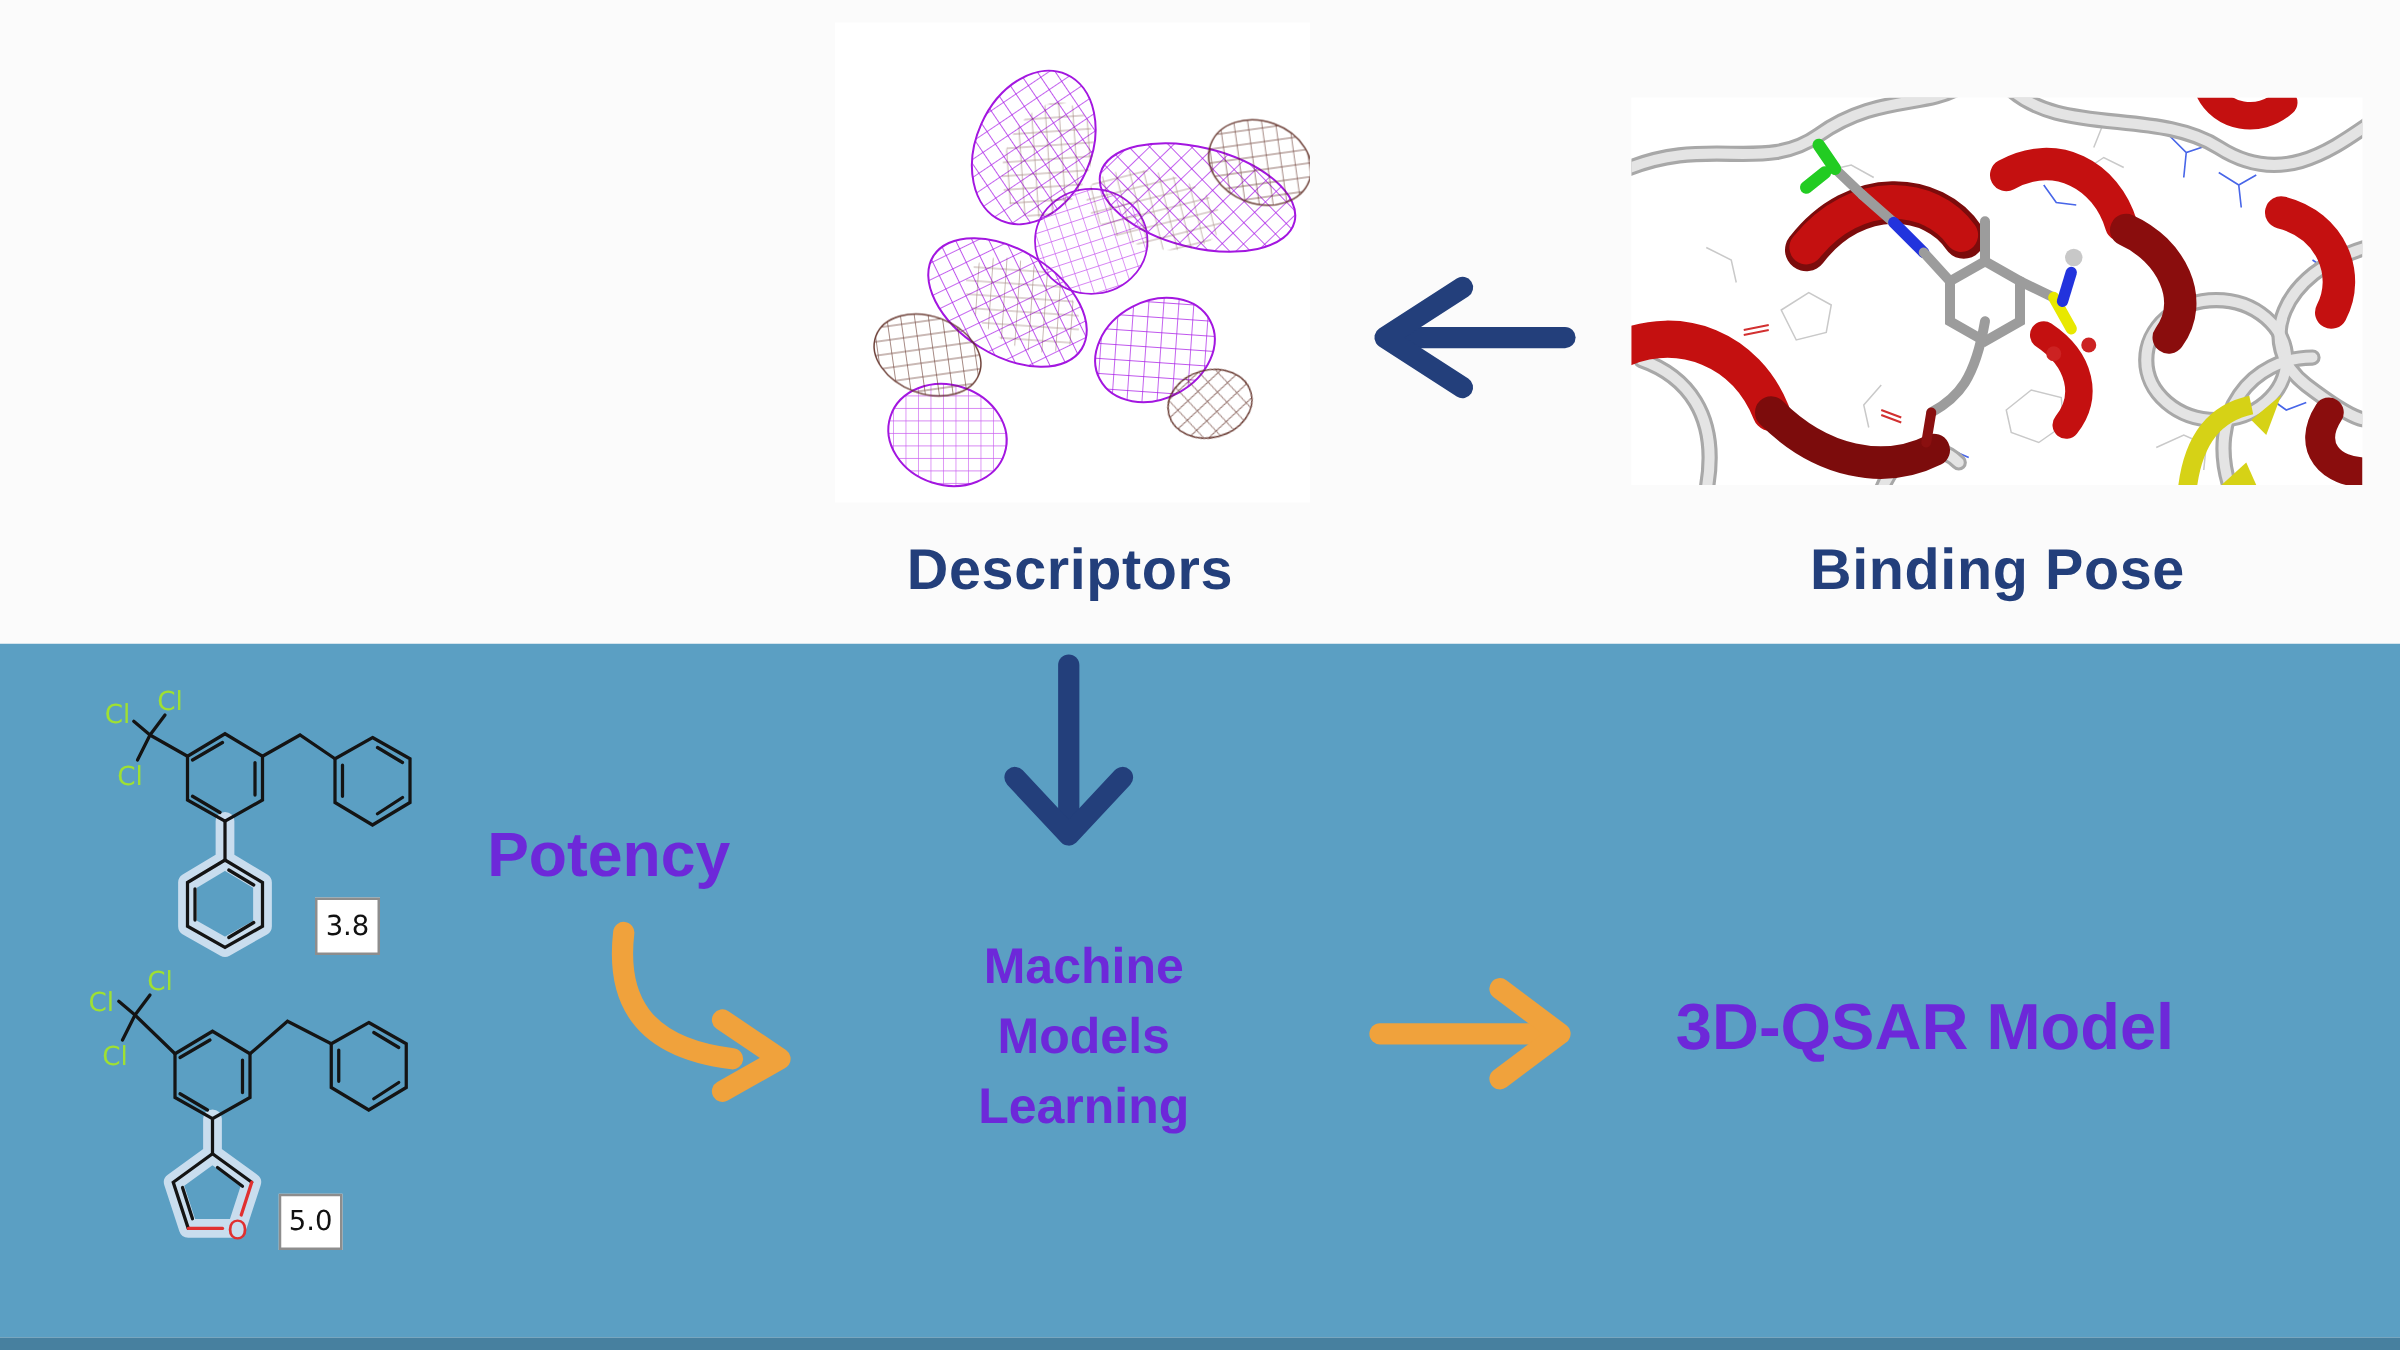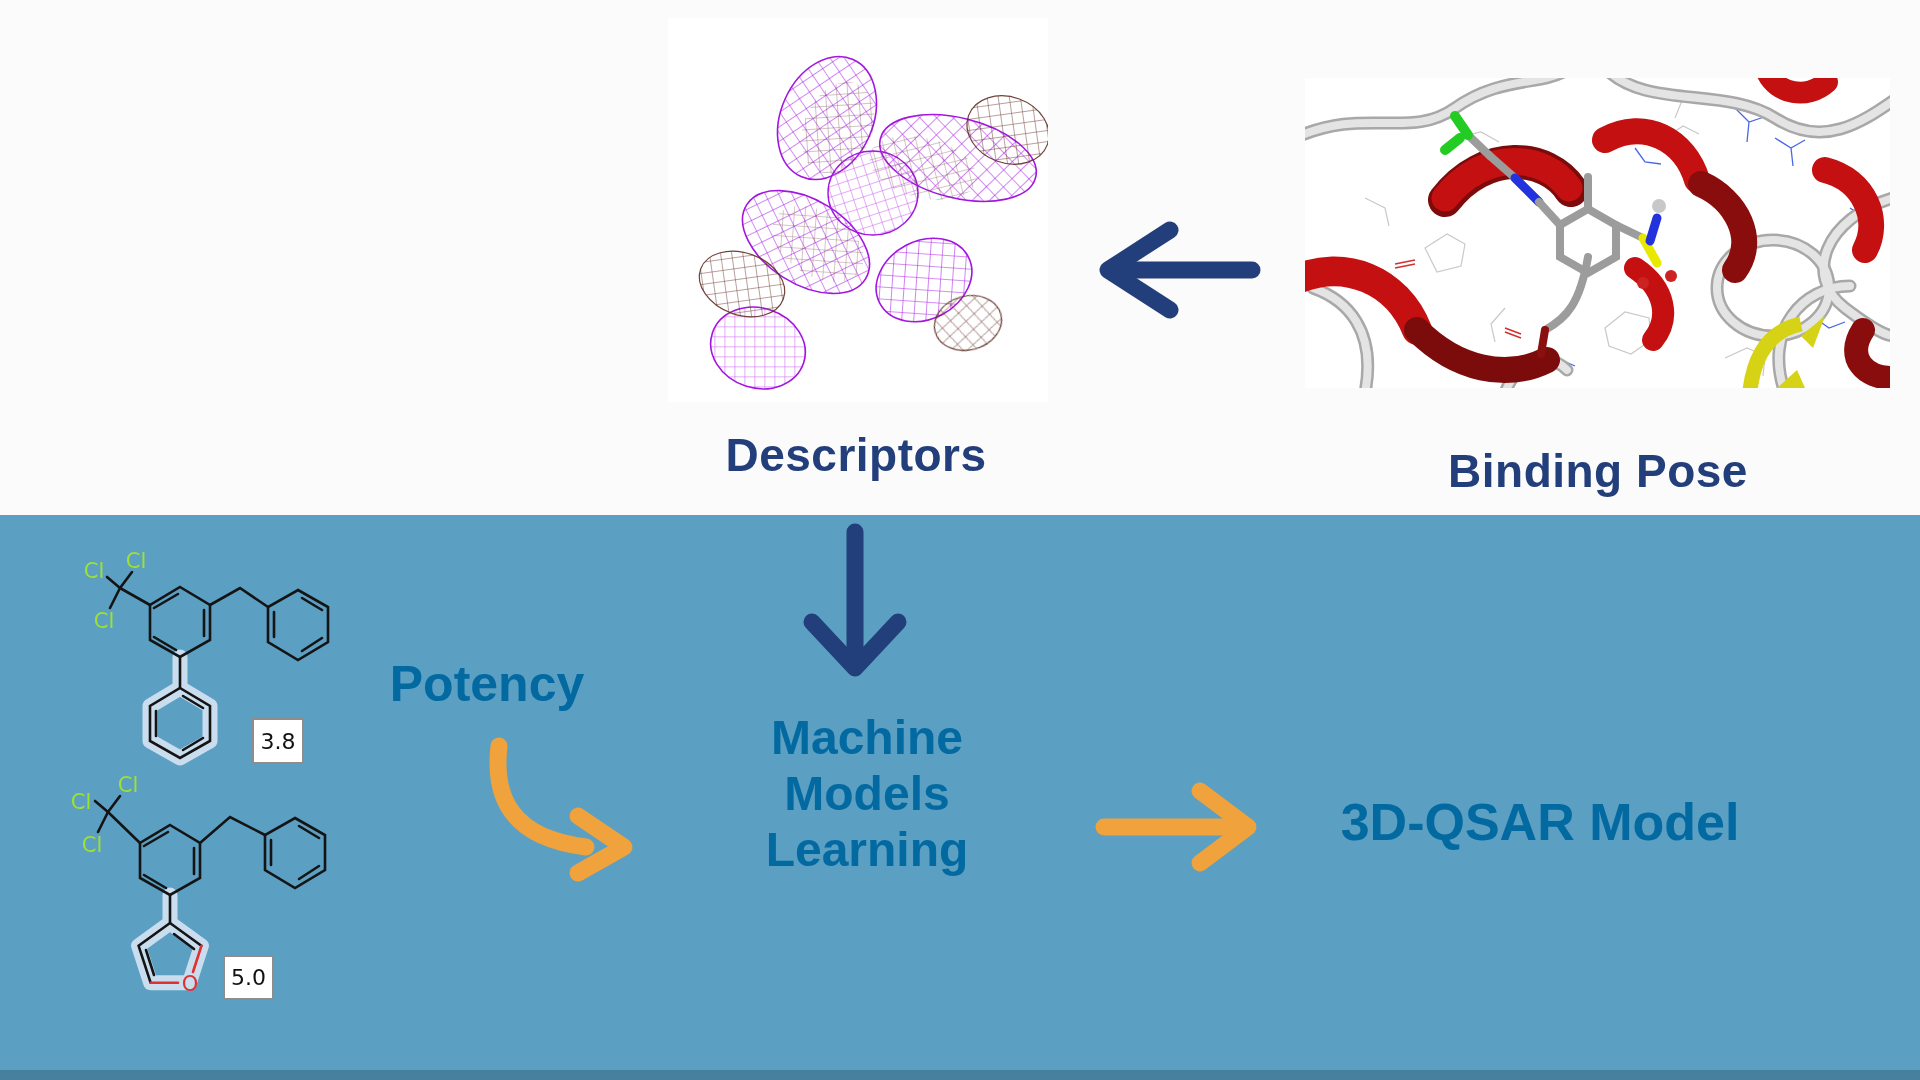--- a/index.html
+++ b/index.html
@@ -9,25 +9,25 @@
   .top-section    { position:absolute; left:0; top:0; width:1920px; height:515px; background:#fbfbfb; }
   .bottom-section { position:absolute; left:0; top:515px; width:1920px; height:555px; background:#5B9FC3; }
   .footer-strip   { position:absolute; left:0; top:1070px; width:1920px; height:10px; background:#47809F; }
 
   .img-panel { position:absolute; background:#ffffff; }
   #mesh-panel    { left:668px; top:18px;  width:380px; height:384px; }
   #protein-panel { left:1305px; top:78px; width:585px; height:310px; overflow:hidden; }
 
   .navy-heading { position:absolute; color:#233F7B; font-size:46px; font-weight:700; text-align:center; letter-spacing:0.5px; }
   #descriptors-label  { left:656px;  top:428px; width:400px; }
-  #binding-pose-label { left:1398px; top:444px; width:400px; }
-
-  .white-heading { position:absolute; color:#0369a1; font-weight:600; text-align:center; }
+  #binding-pose-label { left:1398px; top:428px; width:400px; }
+
+  .white-heading { position:absolute; color:#6d28d9; font-weight:600; text-align:center; }
   #potency-label { left:337px; top:655px; width:300px; font-size:50px; }
-  #ml-label      { left:697px; top:710px; width:340px; font-size:48px; line-height:56px; }
+  #ml-label      { left:697px; top:745px; width:340px; font-size:40px; line-height:56px; }
   #qsar-label    { left:1310px; top:792px; width:460px; font-size:52px; }
 
   .value-box { position:absolute; background:#ffffff; border:2px solid #8d8d8d;
                display:flex; align-items:center; justify-content:center;
                font-family:"DejaVu Sans", sans-serif; font-size:22px; color:#111; }
   #value-box-1 { left:252px; top:718px; width:52px; height:46px; }
   #value-box-2 { left:223px; top:955px; width:51px; height:45px;text-align:right; }
 
   .abs-svg { position:absolute; pointer-events:none; }
   svg text.cl { font-family:"DejaVu Sans", sans-serif; font-size:21px; fill:#9FE032; font-weight:500; }

